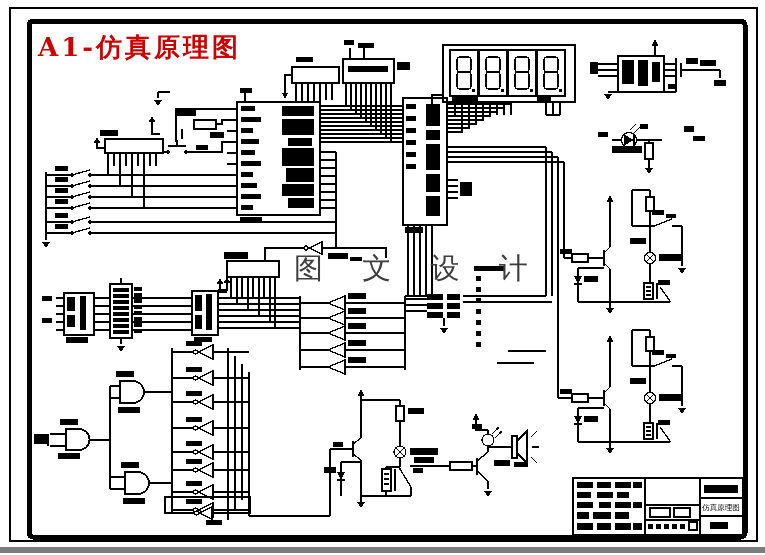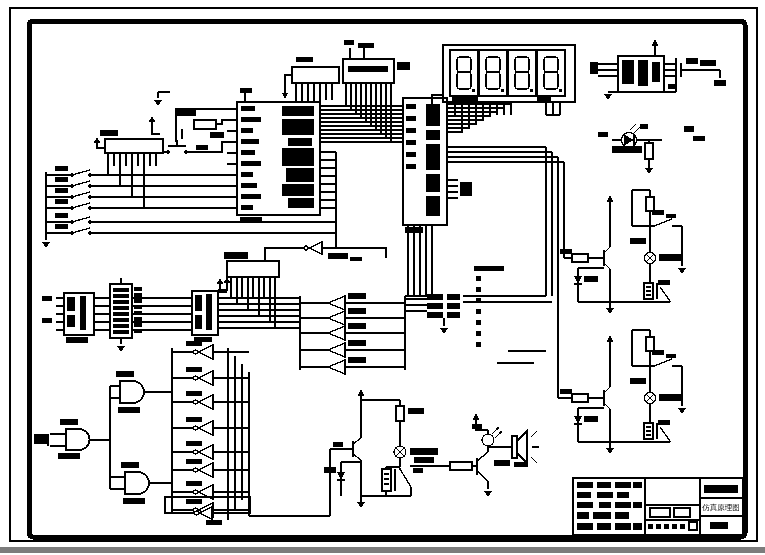--- a/index.html
+++ b/index.html
@@ -626,14 +626,16 @@
         <rect x="680" y="524" width="5" height="5" class="b"></rect>
     <rect x="689" y="522" width="8" height="8" class="cmpt"></rect>
 
     <rect x="704" y="485" width="34" height="8" class="b"></rect>
     <text x="721" y="510" text-anchor="middle" class="tb-text">仿真原理图</text>
     <rect x="710" y="522" width="18" height="7" class="b"></rect>
   </g>
 
 </svg>
 
+<div id="main-title">A1-仿真原理图</div>
+<div id="watermark">图 文 设 计</div>
 
 </div>
 
 </body></html>

